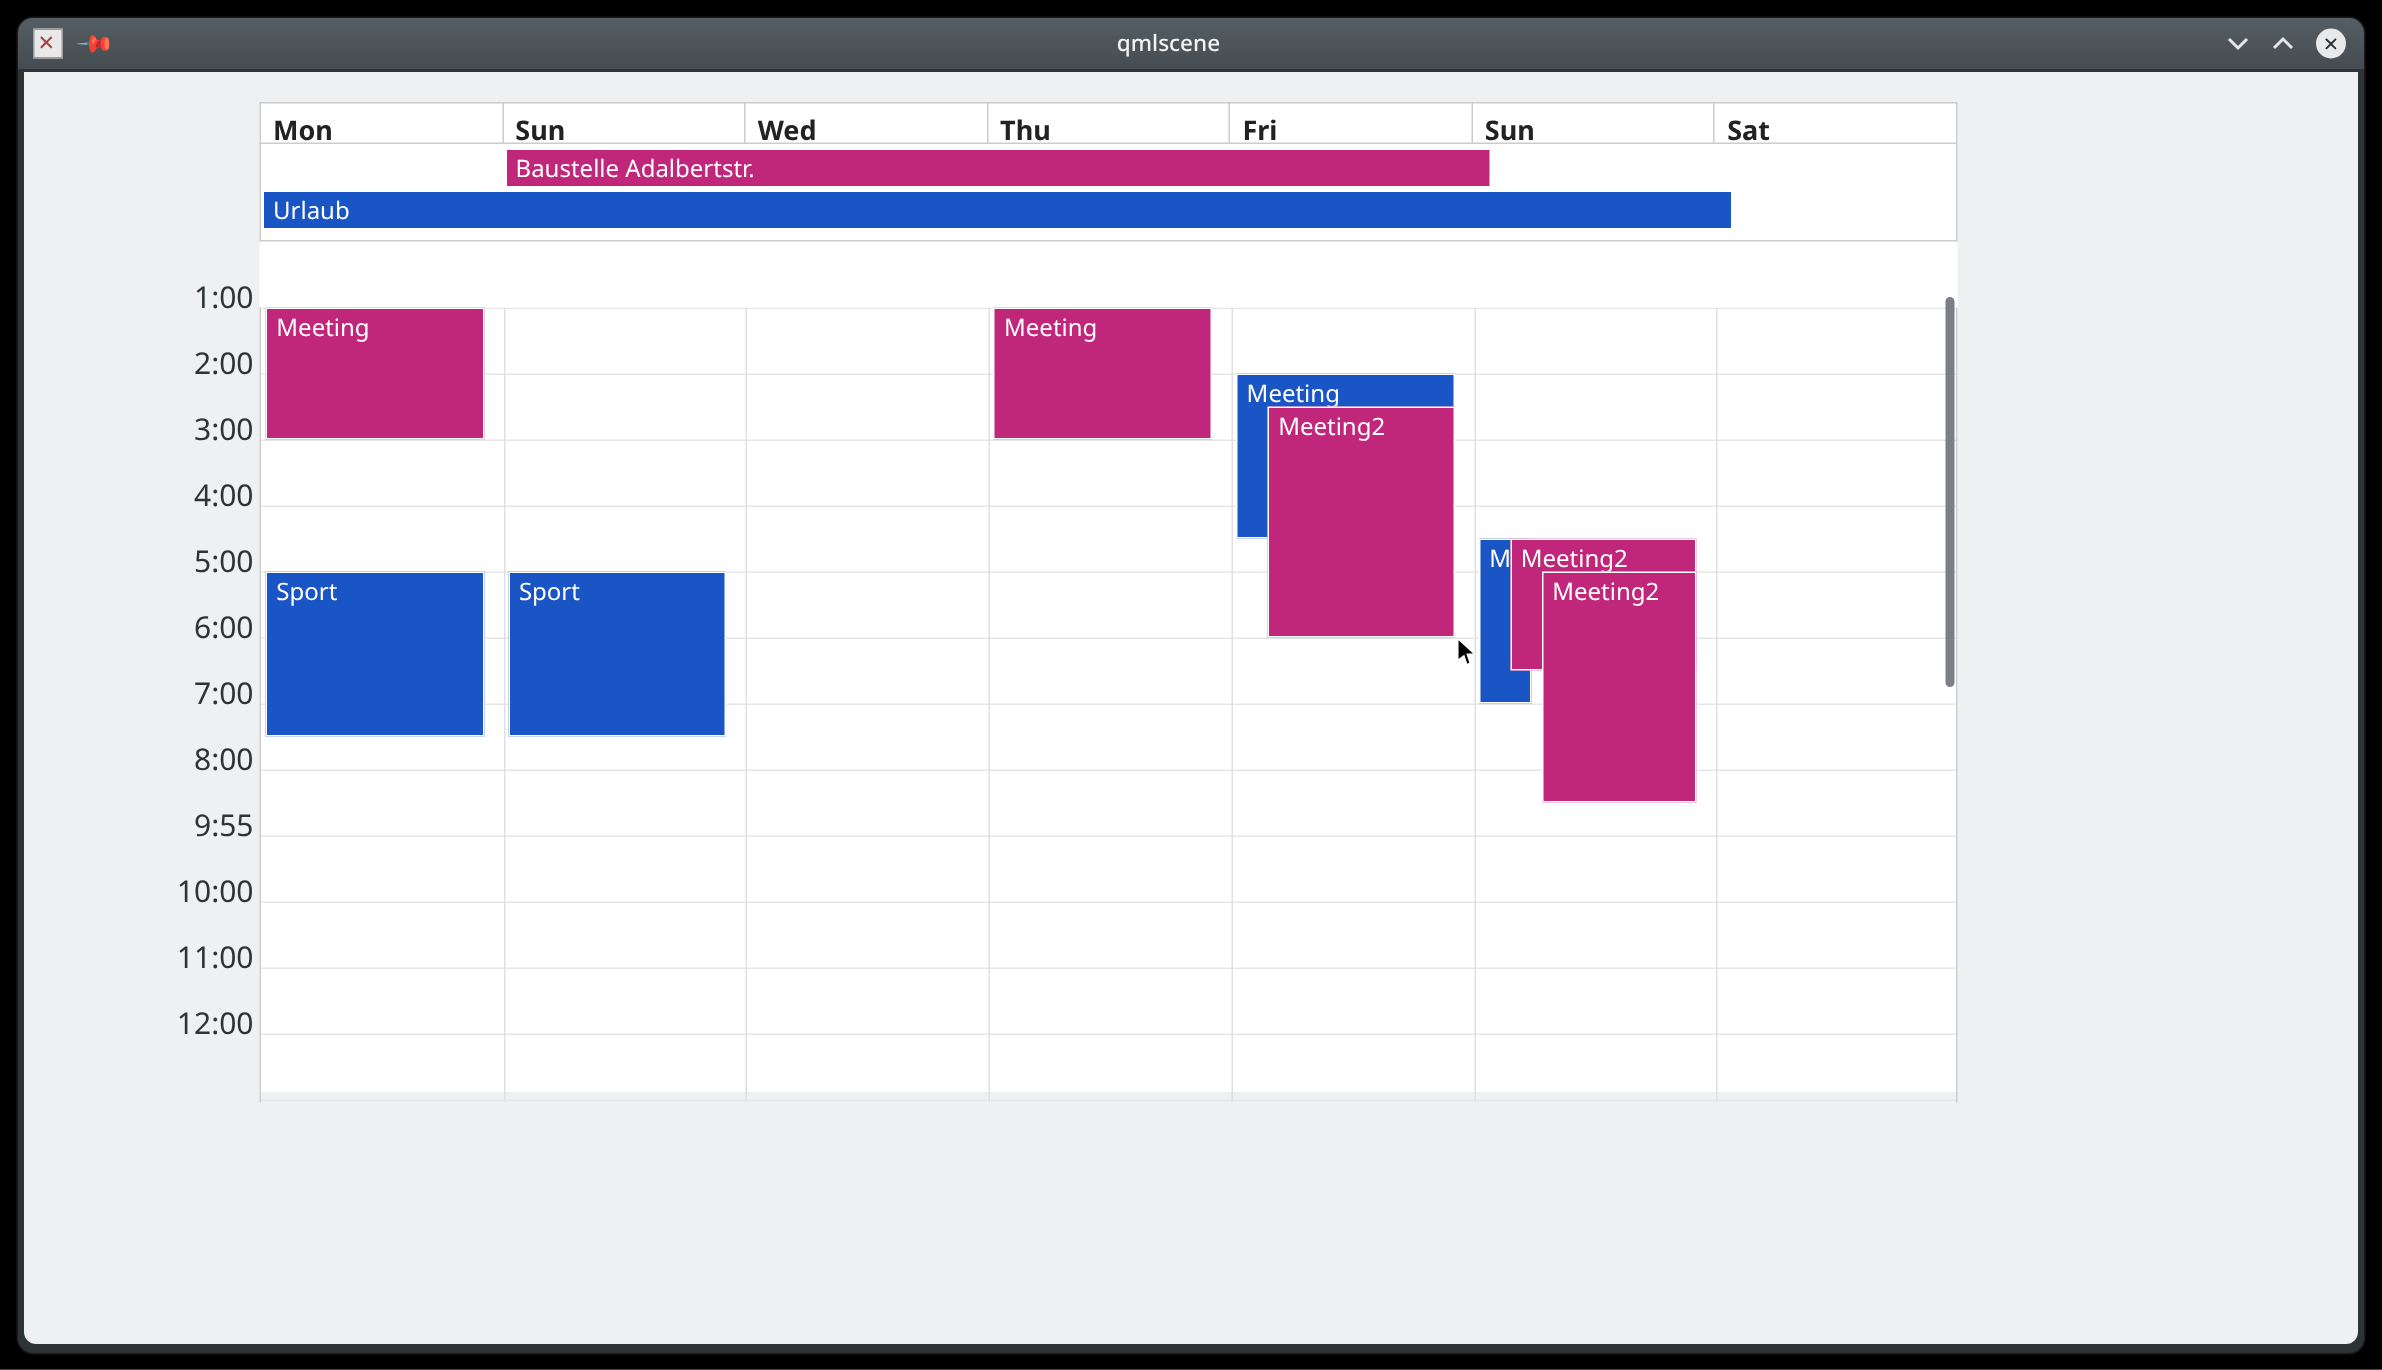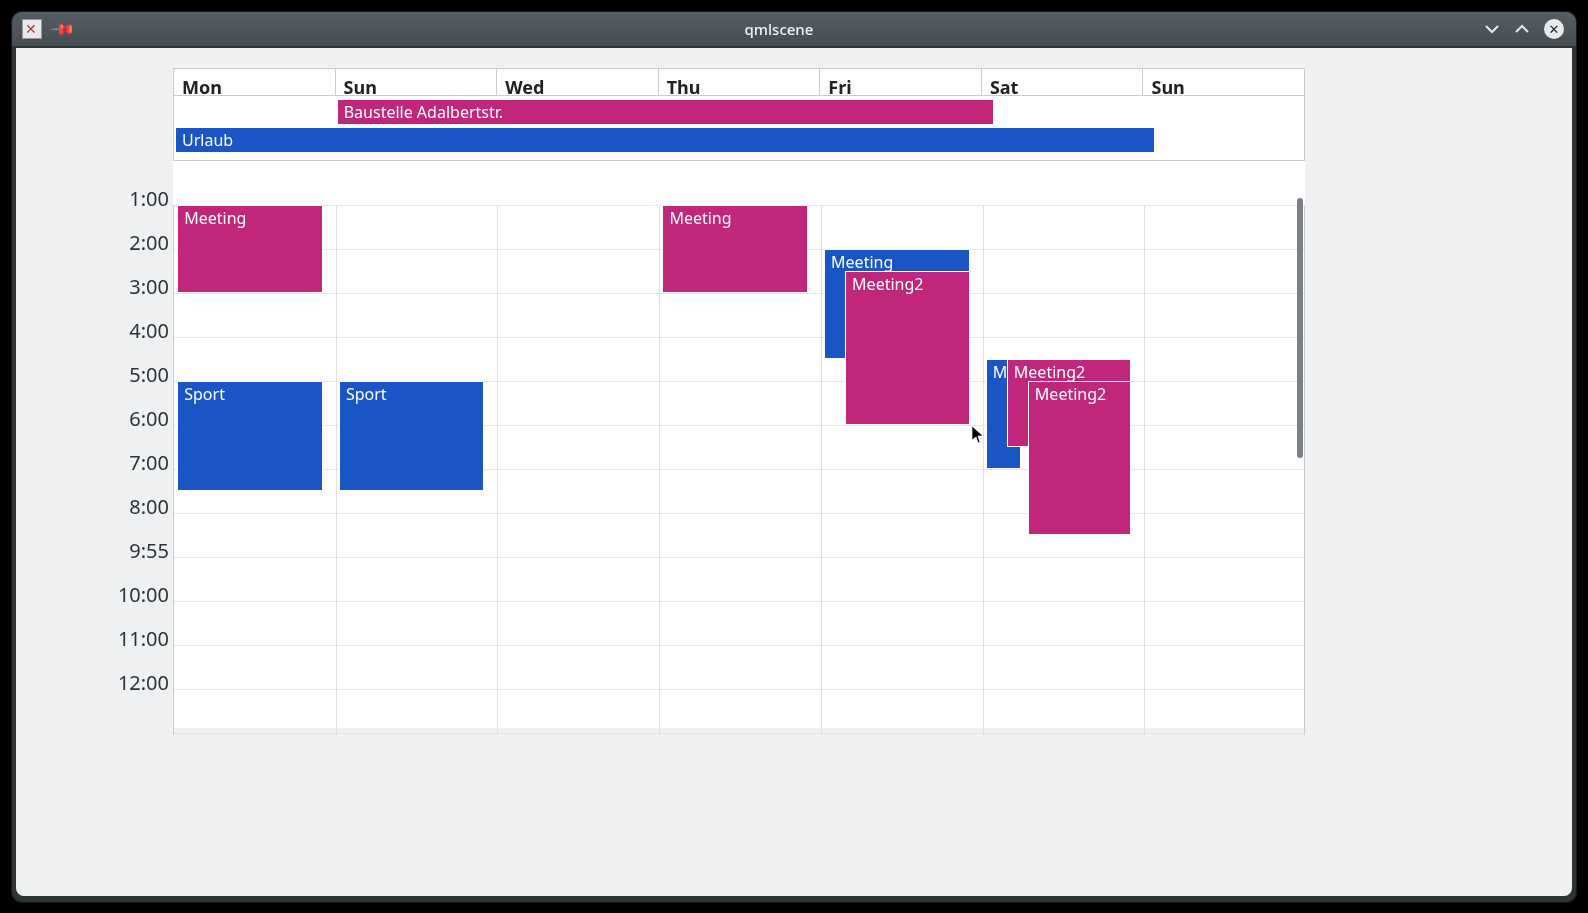--- a/index.html
+++ b/index.html
@@ -217,22 +217,22 @@
           <div style="top: 440px;">11:00</div>
           <div style="top: 484px;">12:00</div>
         </div>
 
       <div class="header-row" id="header-row">
           <div class="header-cell">Mon</div>
           <div class="header-cell">Sun</div>
           <div class="header-cell">Wed</div>
           <div class="header-cell">Thu</div>
           <div class="header-cell">Fri</div>
+          <div class="header-cell">Sun</div>
           <div class="header-cell">Sat</div>
-          <div class="header-cell">Sun</div>
         </div>
 
       <div class="allday-strip" id="allday-strip">
           <div class="allday-event" style="left: 2px; width: 966.286px; top: 32px; background: rgb(26, 85, 197);">Urlaub</div>
           <div class="allday-event" style="left: 163.714px; width: 642.857px; top: 4px; background: rgb(192, 38, 122);">Baustelle Adalbertstr.</div>
         </div>
 
       <div class="timed-area" id="timed-area">
           <div class="hour-line" style="top: 0px;"></div>
           <div class="hour-line" style="top: 44px;"></div>

